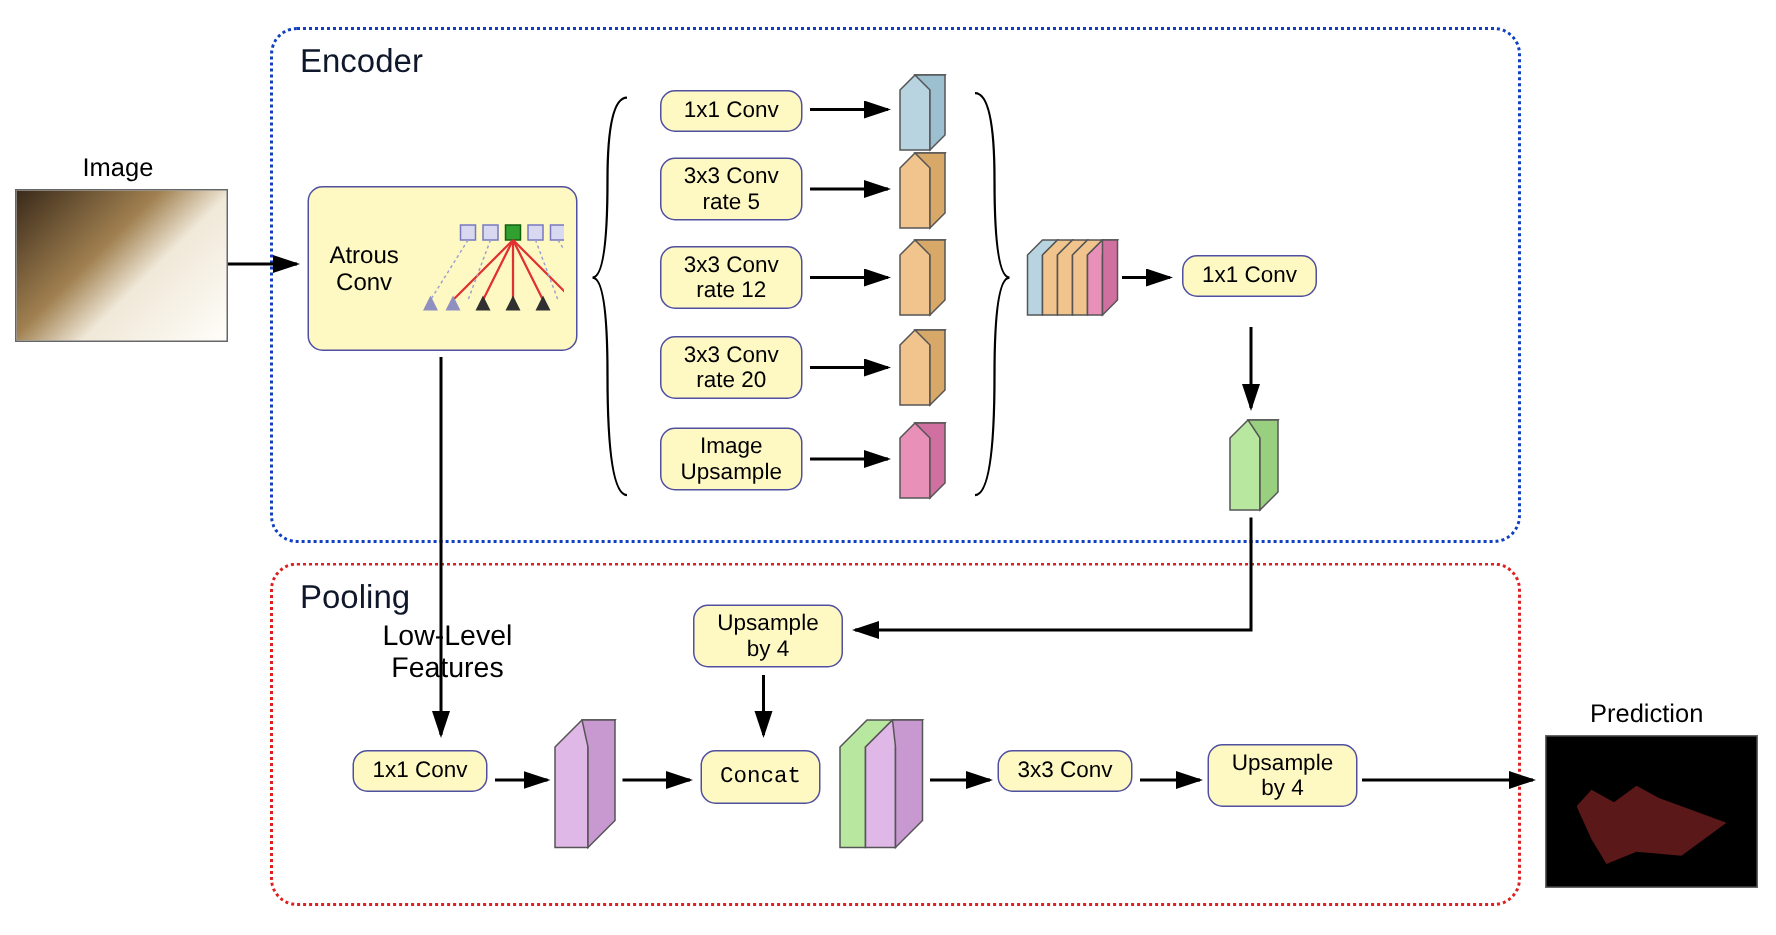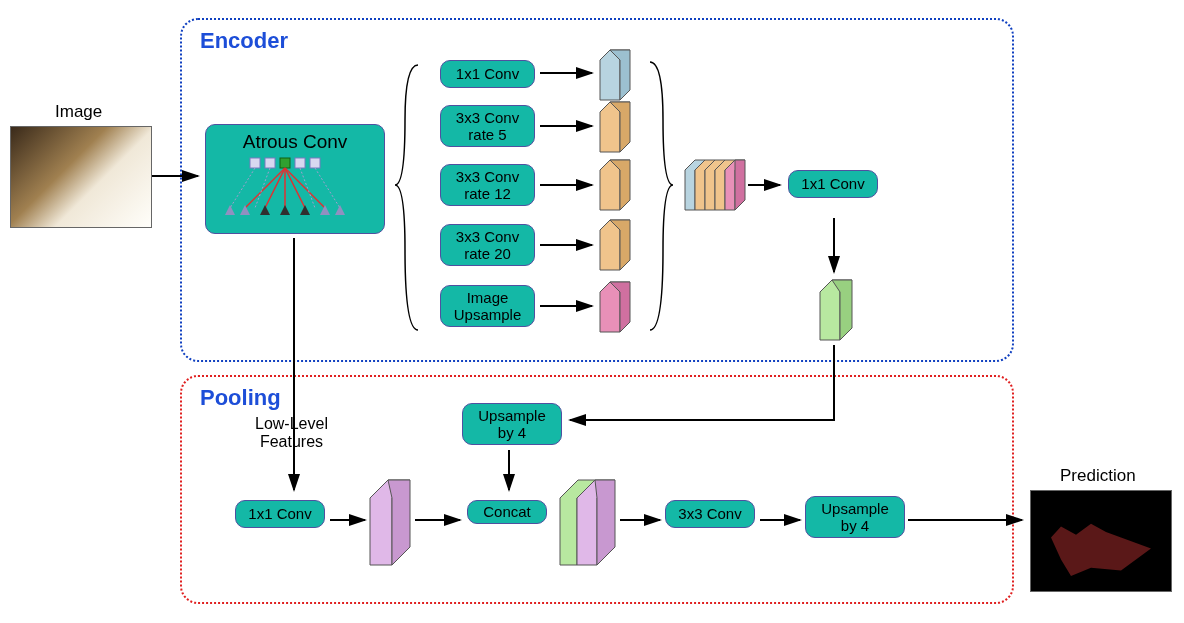--- a/index.html
+++ b/index.html
@@ -26,26 +26,26 @@
     left: 180px;
     top: 375px;
     width: 830px;
     height: 225px;
     border: 2.5px dotted #e02020;
     border-radius: 18px;
   }
   .section-label {
     position: absolute;
     font-size: 22px;
-    font-weight: bold;
-    color: #1d4ed8;
+    font-weight: normal;
+    color: #0f172a;
   }
   .node {
     position: absolute;
-    background: #14b8a6;
+    background: #fef9c3;
     border: 1.5px solid #5050a0;
     border-radius: 10px;
     text-align: center;
     font-size: 15px;
     display: flex;
     align-items: center;
     justify-content: center;
     line-height: 1.15;
     padding: 4px 8px;
     box-sizing: border-box;
@@ -81,21 +81,21 @@
 
 <div class="encoder-box"></div>
 <div class="decoder-box"></div>
 <div class="section-label" style="left:200px; top:28px;">Encoder</div>
 <div class="section-label" style="left:200px; top:385px;">Pooling</div>
 
 <div class="text-label" style="left:55px; top:102px;">Image</div>
 <div class="img-placeholder cat-img"></div>
 
 <div class="text-label" style="left:265px; top:102px;margin-top:39px;">DCNN</div>
-<div class="node" style="left:205px; top:124px; width:180px; height:110px; flex-direction:column; justify-content:flex-start; padding-top:6px; font-size:19px;">
+<div class="node" style="left:205px; top:124px; width:180px; height:110px; flex-direction:row; justify-content:flex-start; padding-top:6px; font-size:16px;">
   <span>Atrous Conv</span>
   <svg width="160" height="70">
     <g stroke="#7878c0" stroke-width="1" fill="#d8d8f0">
       <rect x="35" y="5" width="10" height="10"></rect>
         <rect x="50" y="5" width="10" height="10"></rect>
       <rect x="65" y="5" width="10" height="10" fill="#30a030" stroke="#106010"></rect>
       <rect x="80" y="5" width="10" height="10"></rect>
         <rect x="95" y="5" width="10" height="10"></rect>
     </g>
     <g stroke="#e03030" stroke-width="1.5">
@@ -218,30 +218,30 @@
     <line x1="330" y1="520" x2="365" y2="520"></line>
     <line x1="415" y1="520" x2="460" y2="520"></line>
     <line x1="620" y1="520" x2="660" y2="520"></line>
     <line x1="760" y1="520" x2="800" y2="520"></line>
     <line x1="908" y1="520" x2="1022" y2="520"></line>
   </g>
 </svg>
 
 <div class="node" style="left:788px; top:170px; width:90px; height:28px;">1x1 Conv</div>
 
-<div class="text-label" style="left:255px; top:415px; font-size:16px; line-height:1.1;">
+<div class="text-label" style="left:255px; top:415px; font-size:19px; line-height:1.1;">
   <span>Low-Level</span><br><span>Features</span>
 </div>
 
 <div class="node" style="left:235px; top:500px; width:90px; height:28px;">1x1 Conv</div>
 <div class="node" style="left:462px; top:403px; width:100px; height:42px; flex-direction:column;">
   <span>Upsample</span>
     <span>by 4</span>
 </div>
-<div class="node" style="left:467px; top:500px; width:80px; height:24px;">Concat</div>
+<div class="node" style="left:467px; top:500px; width:80px; height:36px;font-family:Liberation Mono, monospace;">Concat</div>
 <div class="node" style="left:665px; top:500px; width:90px; height:28px;">3x3 Conv</div>
 <div class="node" style="left:805px; top:496px; width:100px; height:42px; flex-direction:column;">
   <span>Upsample</span>
     <span>by 4</span>
 </div>
 
 <div class="text-label" style="left:1060px; top:466px;">Prediction</div>
 <div class="img-placeholder pred-img">
   <div class="pred-shape"></div>
 </div>

